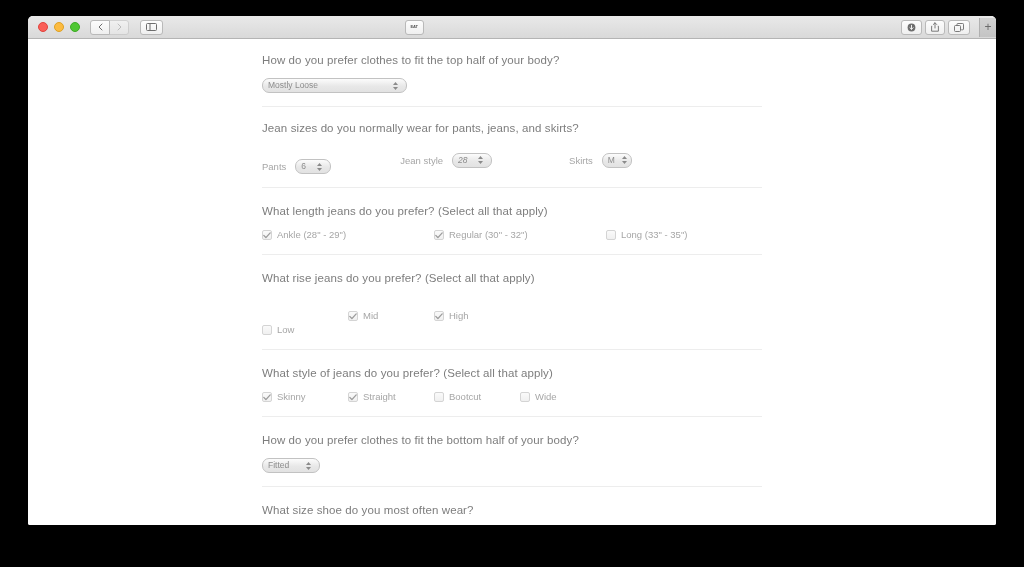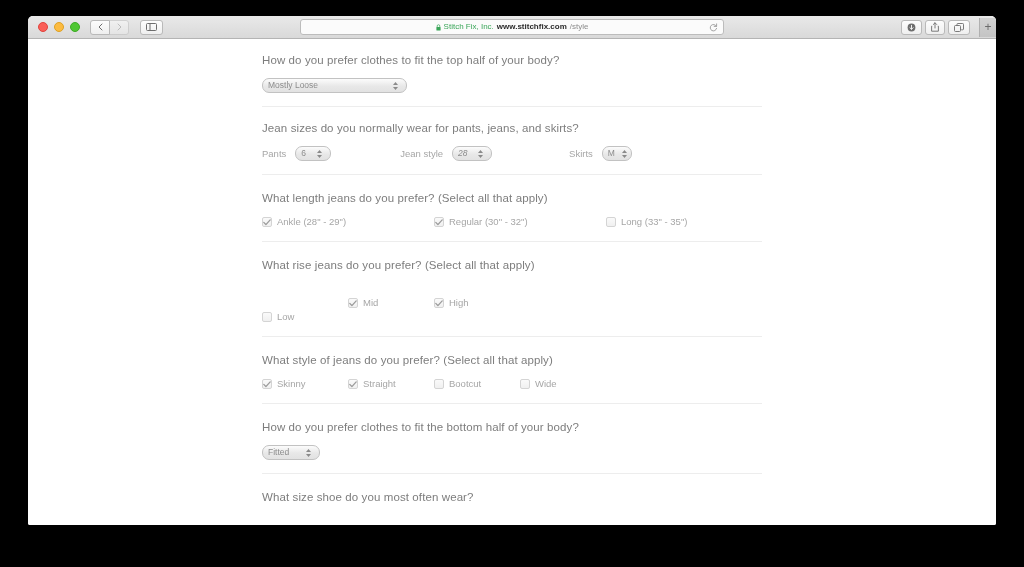--- a/index.html
+++ b/index.html
@@ -213,21 +213,21 @@
   .select.width { width: 52px; margin-top: 20px; }
 
   .field-label {
     font-size: 9.5px;
     color: #a6a6a6;
     line-height: 15px;
     margin-right: 9px;
   }
 
   .size-group { display: flex; align-items: center; }
-  .size-group.g1 { margin-right: 69px; }
+  .size-group.g1 { margin-right: 69px; margin-top: 13px; }
   .size-group.g2 { margin-right: 77px; }
 
   
   .checks { display: flex; align-items: center; }
   .check-item {
     display: flex;
     align-items: center;
     font-size: 9.5px;
     color: #a6a6a6;
     line-height: 12px;
@@ -284,37 +284,20 @@
     </div>
 
     <div class="toolbar-spacer"></div>
 
     <div class="favicon-btn">
       <span>EAT</span>
     </div>
 
     <div class="toolbar-spacer"></div>
 
-    <div class="address-bar">
-      <div class="url-wrap">
-        <svg class="lock-icon" width="5" height="7" viewBox="0 0 5 7">
-          <path d="M1.2 3 V2 a1.3 1.3 0 0 1 2.6 0 V3" stroke="#3aa659" stroke-width="0.7" fill="none"></path>
-          <rect x="0.4" y="3" width="4.2" height="3.6" rx="0.6" fill="#3aa659"></rect>
-        </svg>
-        <span class="site-owner">Stitch Fix, Inc.</span>
-        <span class="url-host">www.stitchfix.com</span>
-          <span class="url-path">/style</span>
-      </div>
-      <div class="reload-btn">
-        <svg width="9" height="9" viewBox="0 0 9 9">
-          <path d="M7.3 3.2 A3.2 3.2 0 1 0 7.6 5.4" stroke="#9a9a9a" stroke-width="0.9" fill="none" stroke-linecap="round"></path>
-          <path d="M7.6 0.9 L7.6 3.4 L5.2 3.4" stroke="#9a9a9a" stroke-width="0.9" fill="none" stroke-linecap="round" stroke-linejoin="round"></path>
-        </svg>
-      </div>
-    </div>
 
     <div class="toolbar-spacer"></div>
 
     <div class="right-tools">
       <div class="tb-btn">
         <svg width="9" height="9" viewBox="0 0 9 9">
           <circle cx="4.5" cy="4.5" r="3.9" fill="#6d6d6d"></circle>
           <path d="M4.5 2.3 V6.2 M2.9 4.7 L4.5 6.3 L6.1 4.7" stroke="#ffffff" stroke-width="0.9" fill="none" stroke-linecap="round" stroke-linejoin="round"></path>
         </svg>
       </div>

